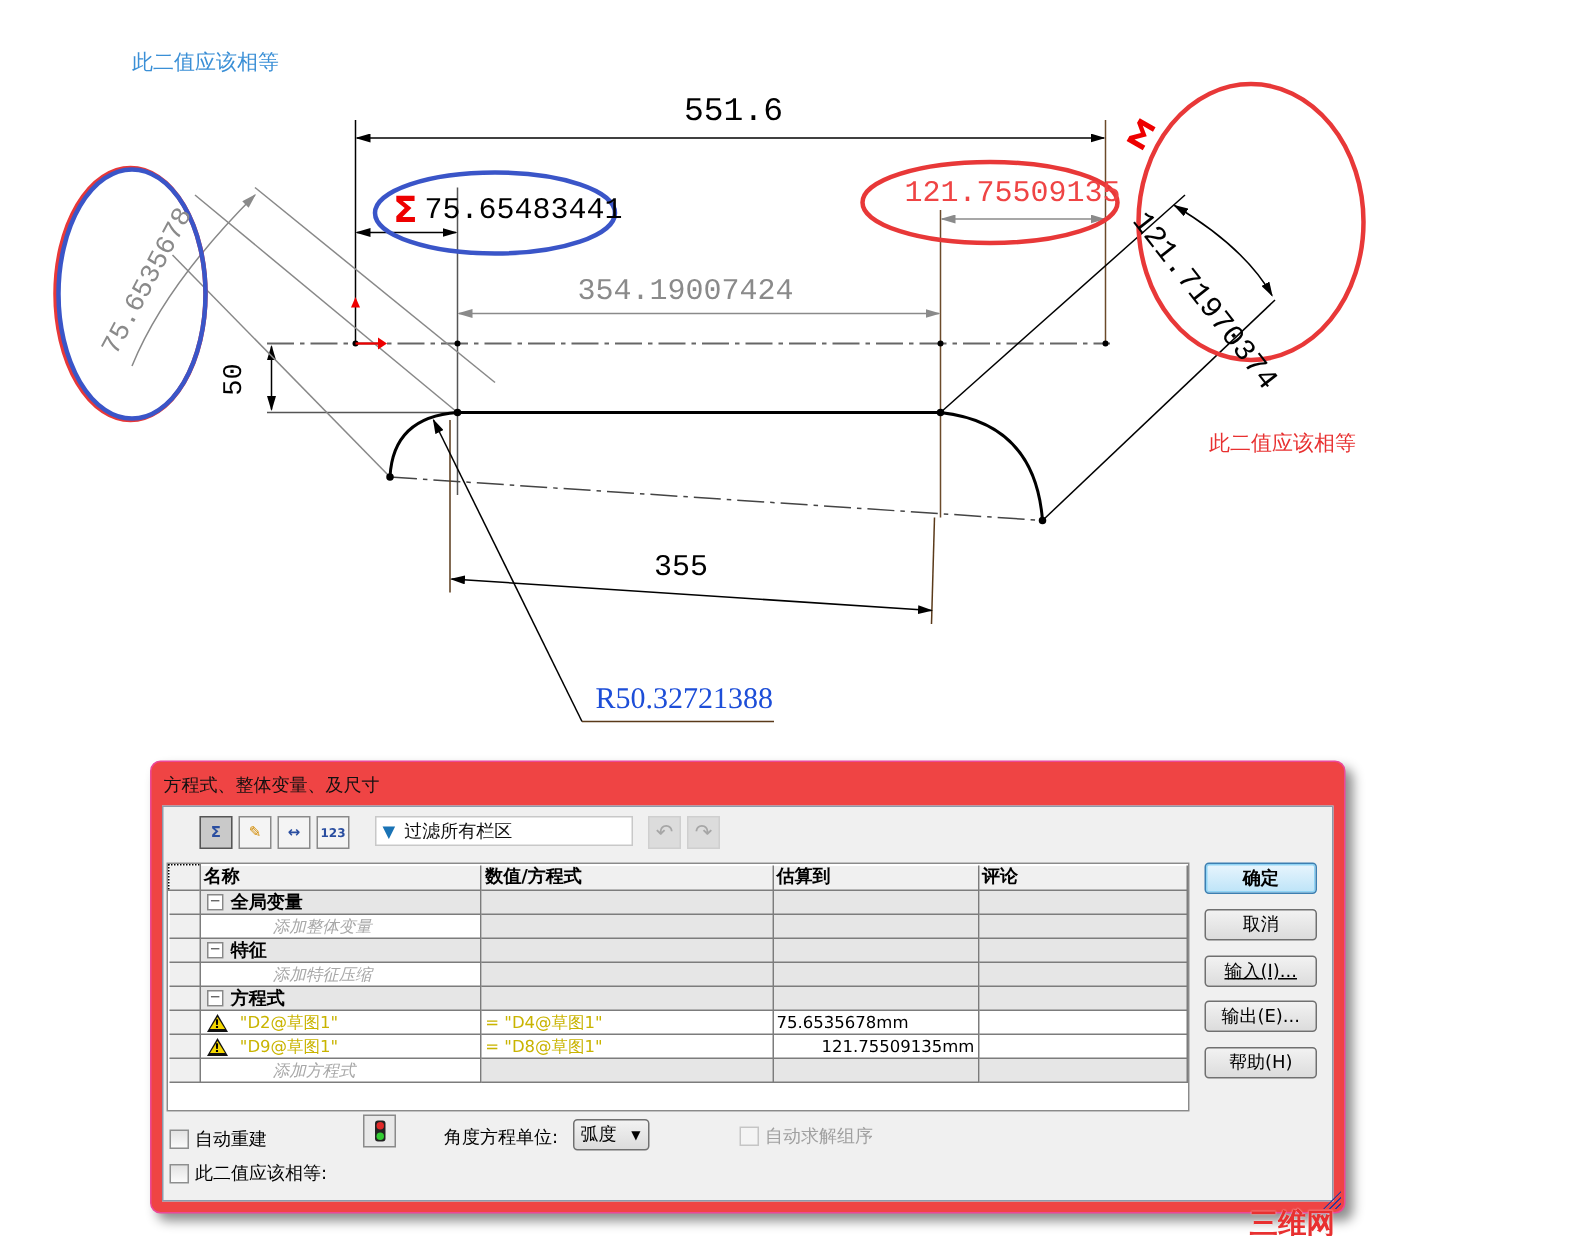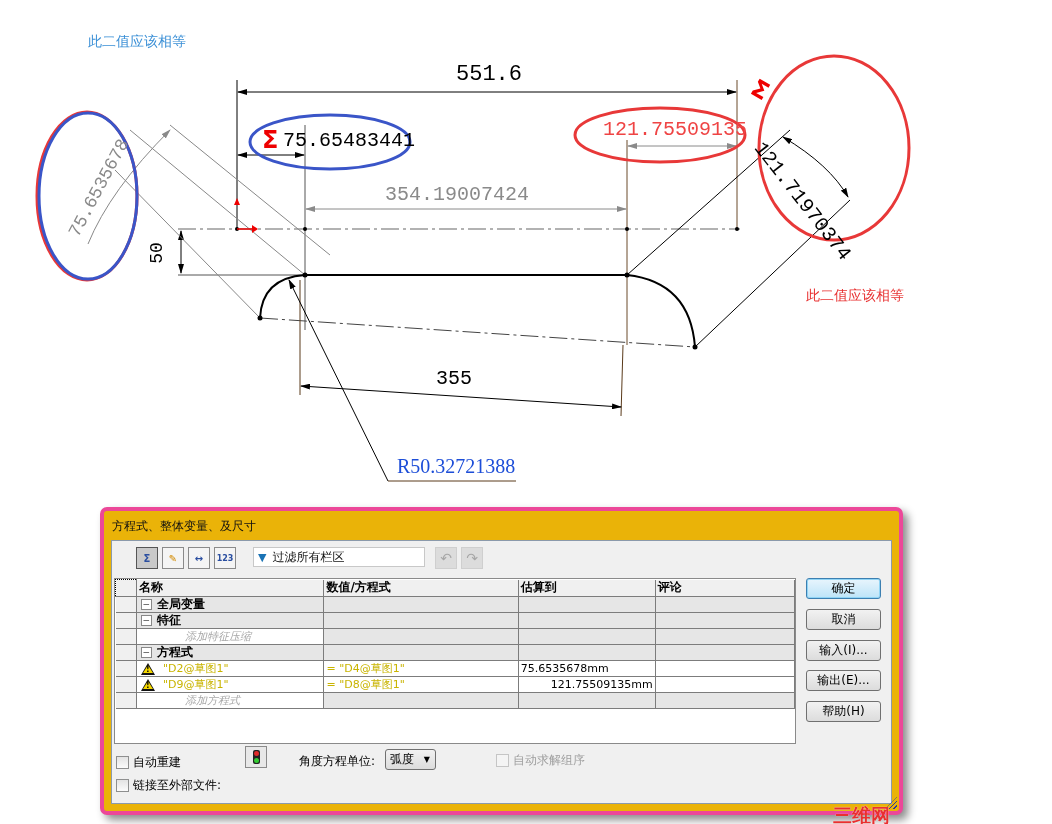--- a/index.html
+++ b/index.html
@@ -4,21 +4,21 @@
 <style>
   html, body { margin:0; padding:0; }
   body { width:1052px; height:824px; background:#ffffff; position:relative; overflow:hidden;
          font-family:"DejaVu Sans", sans-serif; }
   #sketch { position:absolute; left:0; top:0; width:917px; height:500px; }
   .note { position:absolute; font-size:14px; white-space:nowrap; }
   .dimtxt { font-family:"Liberation Sans Narrow","Liberation Mono", monospace; }
 
   
   #dialog { position:absolute; left:100px; top:507px; width:795px; height:300px;
-            background:#eab308; border:4px solid #ec4899; border-radius:7px;
+            background:#ef4444; border:1px solid #ec4899; border-radius:7px;
             box-shadow: 5px 5px 8px rgba(0,0,0,0.45); }
   #dialog .title { position:absolute; left:8px; top:7px; font-size:12px; color:#111; }
   #dialog .client { position:absolute; left:7px; top:29px; width:779px; height:262px;
             background:#f0f0f0; border:1px solid #8b9aab; }
   .tbtn { position:absolute; top:6px; width:22px; height:22px; border:1px solid #8a8a8a;
           background:#f4f4f4; box-sizing:border-box; display:flex; align-items:center; justify-content:center;
           font-size:10px; color:#2a4ea0; font-weight:bold; }
   .tbtn.active { background:#c9c9c9; border-color:#555; }
   #filter { position:absolute; left:141px; top:6px; width:172px; height:20px; background:#fff;
             border:1px solid #c8c8c8; box-sizing:border-box; font-size:12px; color:#111;
@@ -43,21 +43,21 @@
            text-align:center; color:#444; margin:0 5px 0 2px; font-weight:normal; vertical-align:middle; background:#fff;}
   .warn { display:inline-block; width:0; height:0; border-left:7px solid transparent; border-right:7px solid transparent;
           border-bottom:12px solid #111; position:relative; vertical-align:middle; margin:0 8px 0 2px; }
   .warn::after { content:""; position:absolute; left:-5px; top:2px; border-left:5px solid transparent;
           border-right:5px solid transparent; border-bottom:8px solid #f5d800; }
   .warn::before { content:"!"; position:absolute; left:-2px; top:2px; font-size:8px; color:#000; z-index:2; font-weight:bold; line-height:9px;}
 
   .dbtn { position:absolute; left:694px; width:75px; height:21px; box-sizing:border-box; border:1px solid #707070;
           border-radius:3px; background:linear-gradient(#f2f2f2,#dcdcdc); font-size:12px; color:#000;
           display:flex; align-items:center; justify-content:center; }
-  .dbtn.default { border-color:#3c7fb1; background:linear-gradient(#e8f5fd,#bde4f8); box-shadow: inset 0 0 0 1px #90d4f5; }
+  .dbtn.default { border-color:#3c7fb1; background:linear-gradient(#e8f5fd,#bde4f8); box-shadow: inset 0 0 0 1px #90d4f5; font-weight: bold; }
 
   .chk { position:absolute; display:flex; align-items:center; font-size:12px; color:#000; }
   .chk .box { width:11px; height:11px; border:1px solid #8e8f8f; background:linear-gradient(#e3e3e3,#fbfbfb); margin-right:4px; }
   .chk.disabled { color:#a0a0a0; }
   .chk.disabled .box { border-color:#c5c5c5; background:#f4f4f4; }
   #traffic { position:absolute; left:133px; top:205px; width:22px; height:22px; border:1px solid #8a8a8a;
              background:#e8e8e8; box-sizing:border-box; display:flex; flex-direction:column; align-items:center; justify-content:center; }
   #traffic .tl { width:7px; height:14px; background:#222; border-radius:2px; display:flex; flex-direction:column; align-items:center; justify-content:space-around; }
   #traffic .r { width:5px; height:5px; border-radius:50%; background:#e02a2a; }
   #traffic .g { width:5px; height:5px; border-radius:50%; background:#33cc33; }
@@ -224,20 +224,27 @@
           <td>评论</td>
         </tr>
 
         <tr class="group">
           <td class="sel"></td>
           <td class="name"><span class="minus">−</span><span>全局变量</span></td>
           <td class="c"></td>
               <td class="c"></td>
               <td class="c"></td>
         </tr>
+        <tr class="add">
+          <td class="sel"></td>
+          <td class="name">添加整体变量</td>
+          <td class="c"></td>
+              <td class="c"></td>
+              <td class="c"></td>
+        </tr>
 
         <tr class="group">
           <td class="sel"></td>
           <td class="name"><span class="minus">−</span><span>特征</span></td>
           <td class="c"></td>
               <td class="c"></td>
               <td class="c"></td>
         </tr>
         <tr class="add">
           <td class="sel"></td>
@@ -274,21 +281,21 @@
           <td class="c"></td>
               <td class="c"></td>
               <td class="c"></td>
         </tr>
       </tbody>
         </table>
     </div>
 
     <div class="dbtn default" style="top:37px;">确定</div>
     <div class="dbtn" style="top:68px;">取消</div>
-    <div class="dbtn" style="top:99px;">输入(I)...</div>
+    <div class="dbtn" style="top:99px;text-decoration:underline;">输入(I)...</div>
     <div class="dbtn" style="top:129px;">输出(E)...</div>
     <div class="dbtn" style="top:160px;">帮助(H)</div>
 
     <div class="chk" style="left:4px; top:213px;">
       <span class="box"></span>
       <span>自动重建</span>
     </div>
     <div id="traffic">
       <div class="tl">
           <div class="r"></div>
@@ -299,19 +306,19 @@
     <div id="unitsel">
       <span>弧度</span>
       <span class="arr">▼</span>
     </div>
     <div class="chk disabled" style="left:384px; top:211px;">
       <span class="box"></span>
       <span>自动求解组序</span>
     </div>
     <div class="chk" style="left:4px; top:236px;">
       <span class="box"></span>
-      <span>链接至外部文件:</span>
+      <span>此二值应该相等:</span>
     </div>
   </div>
   <div id="grip"></div>
 </div>
 
 <div id="watermark">三维网www.3dportal.cn</div>
 
 </body></html>

